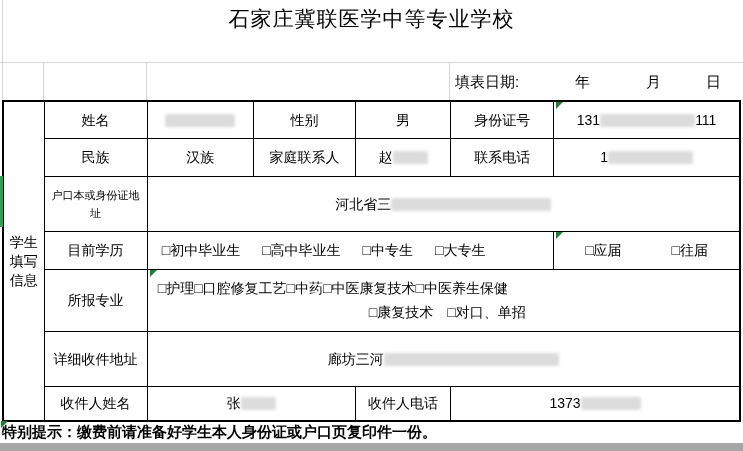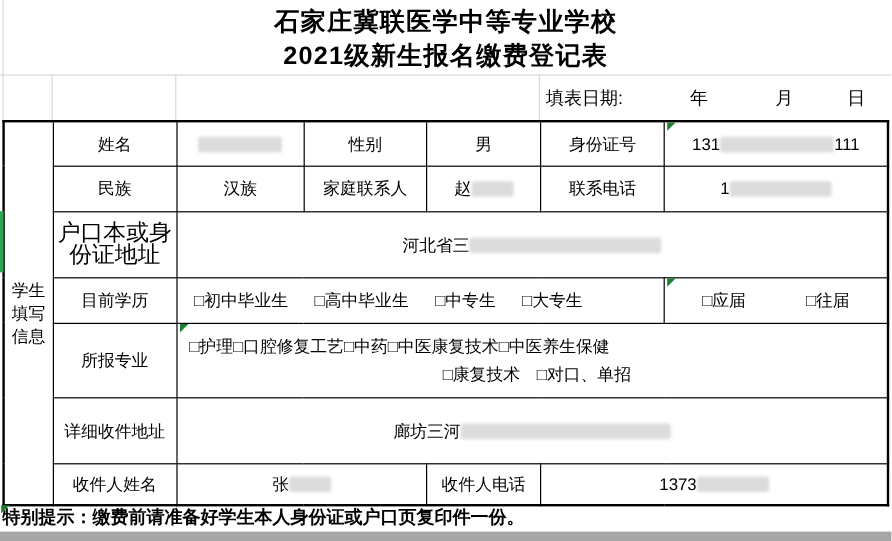--- a/index.html
+++ b/index.html
@@ -7,21 +7,21 @@
     font-family:"Liberation Sans","DejaVu Sans",sans-serif;
     background:#ffffff;
     width:743px;height:451px;
     position:relative;overflow:hidden;
     color:#000;
   }
   .page{position:absolute;inset:0;background:#fff;}
 
   
   .title-block{position:absolute;top:5px;left:0;width:743px;text-align:center;}
-  .title-line{font-weight:bold;font-size:21px;line-height:28px;letter-spacing:1px;}
+  .title-line{font-weight:normal;font-size:21px;line-height:28px;letter-spacing:1px;}
 
   
   .gl{position:absolute;background:#d4d7de;}
   .gl-h{height:1px;}
   .gl-v{width:1px;}
 
   
   .date-row{position:absolute;top:66px;left:0;width:743px;height:32px;font-size:15px;}
   .date-row span{position:absolute;top:7px;}
   .dr-label{left:455px;}
@@ -75,21 +75,20 @@
   }
   .bottom-bar{position:absolute;left:0;top:443px;width:743px;height:8px;background:#a6a6a6;}
 </style>
 </head>
 <body>
 
 <div class="page">
 
   <div class="title-block">
     <div class="title-line">石家庄冀联医学中等专业学校</div>
-    <div class="title-line">2021级新生报名缴费登记表</div>
   </div>
 
   <div class="gl gl-v" style="left:2px;top:0;height:100px;"></div>
   <div class="gl gl-h" style="left:0;top:62px;width:743px;"></div>
   <div class="gl gl-v" style="left:43px;top:62px;height:38px;"></div>
   <div class="gl gl-v" style="left:146px;top:62px;height:38px;"></div>
   <div class="gl gl-v" style="left:449px;top:62px;height:38px;"></div>
 
   <div class="date-row">
     <span class="dr-label">填表日期:</span>
@@ -128,21 +127,21 @@
       <td class="lbl">家庭联系人</td>
       <td>
         <span>赵</span><span class="blur w35"></span>
       </td>
       <td class="lbl">联系电话</td>
       <td>
         <span>1</span><span class="blur w85"></span>
       </td>
     </tr>
     <tr style="height:55px">
-      <td class="lbl" style="font-size:19px">户口本或身份证地址</td>
+      <td class="lbl" style="font-size:11px">户口本或身份证地址</td>
       <td colspan="5" class="left">
         <span>河北省三</span><span class="blur w160"></span>
       </td>
     </tr>
     <tr style="height:38px">
       <td class="lbl">目前学历</td>
       <td colspan="4">
         <div class="chkline edu-line">
           <span class="chk">□初中毕业生</span>
           <span class="chk">□高中毕业生</span>

